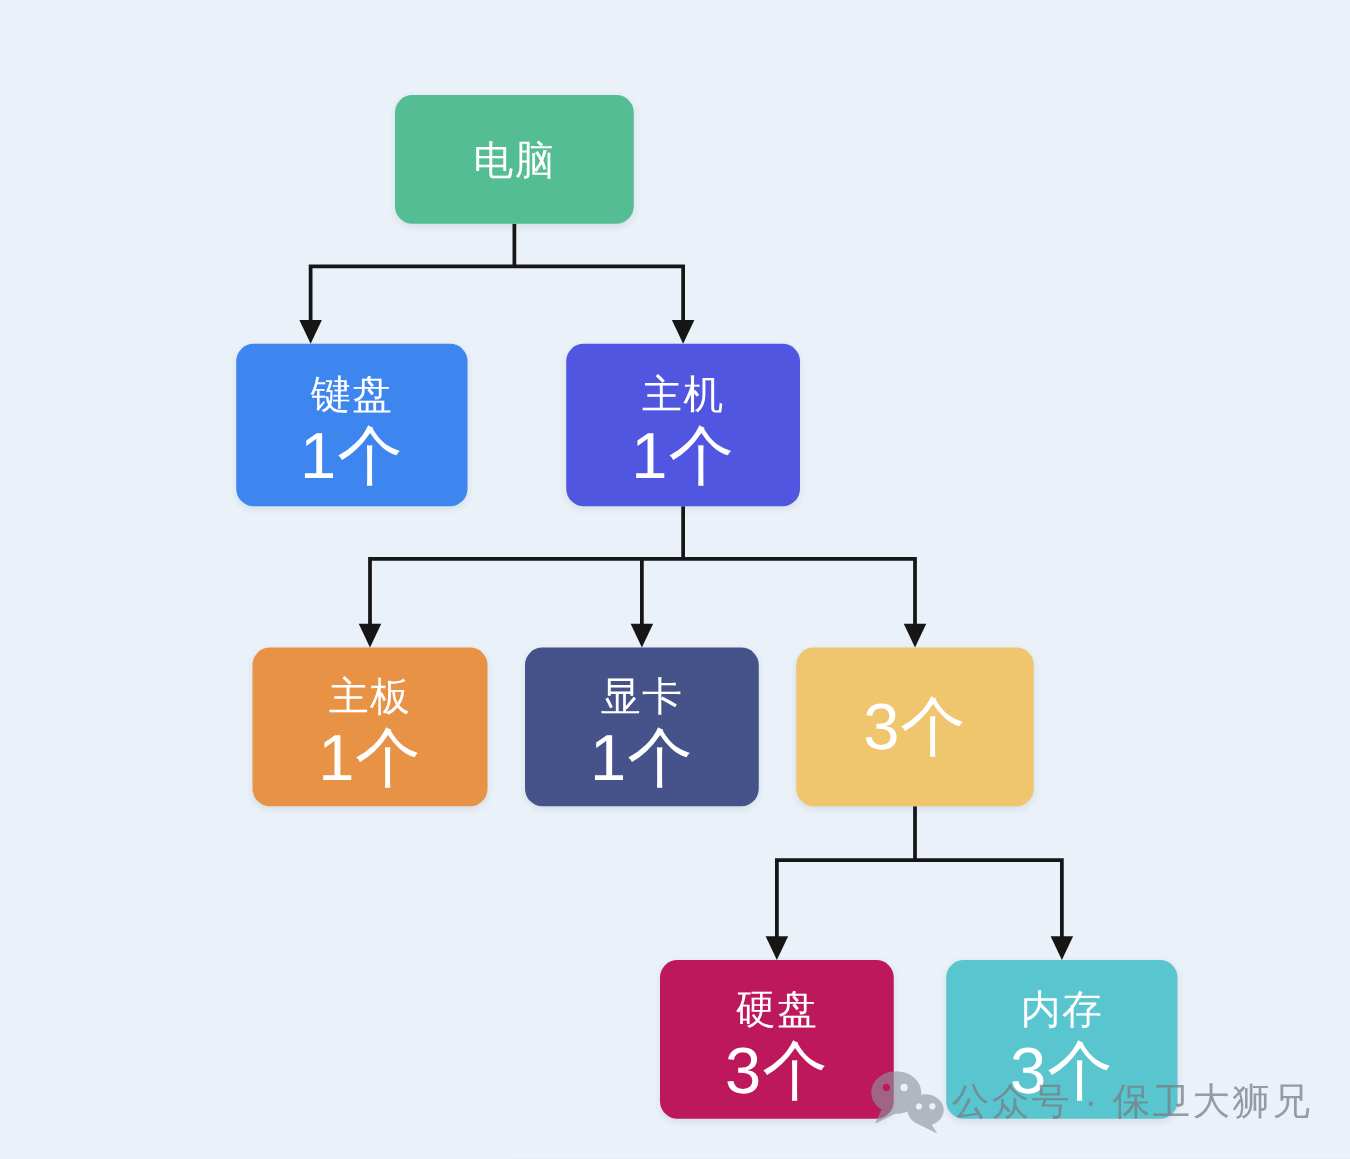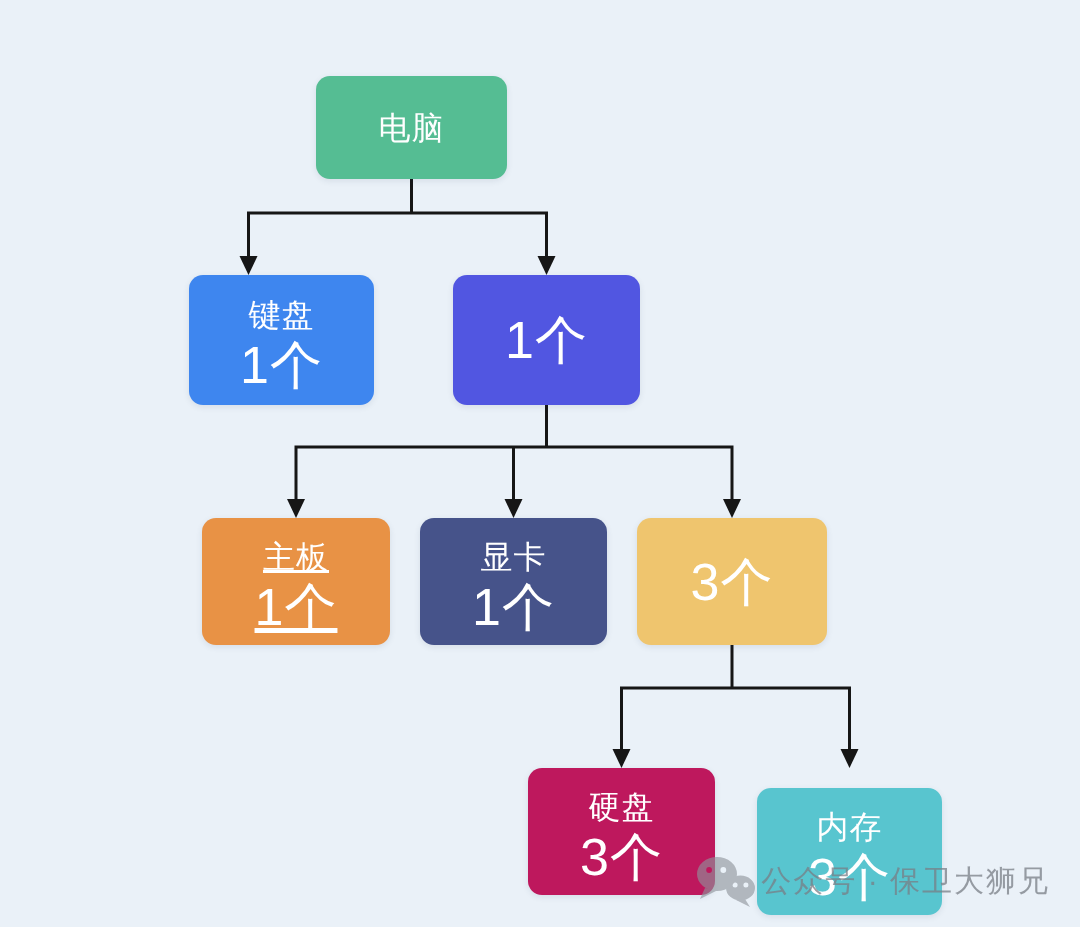--- a/index.html
+++ b/index.html
@@ -84,38 +84,39 @@
   <div id="nodes">
       <div class="node" style="left: 316px; top: 76px; width: 191px; height: 103px; background: rgb(85, 189, 147);">
       <div class="node-label">电脑</div>
 
     </div>
       <div class="node" style="left: 156px; top: 275px; width: 185px; height: 130px; background: rgb(62, 134, 239); margin-left: 33px;">
       <div class="node-label">键盘</div>
       <div class="node-count">1个</div>
     </div>
       <div class="node" style="left: 453px; top: 275px; width: 187px; height: 130px; background: rgb(81, 86, 225);">
+      <div class="node-label">主机</div>
       <div class="node-count">1个</div>
     </div>
-      <div class="node" style="left: 202px; top: 518px; width: 188px; height: 127px; background: rgb(232, 146, 69); text-decoration: underline;">
+      <div class="node" style="left: 202px; top: 518px; width: 188px; height: 127px; background: rgb(232, 146, 69);">
       <div class="node-label">主板</div>
       <div class="node-count">1个</div>
     </div>
       <div class="node" style="left: 420px; top: 518px; width: 187px; height: 127px; background: rgb(70, 83, 138);">
       <div class="node-label">显卡</div>
       <div class="node-count">1个</div>
     </div>
       <div class="node" style="left: 637px; top: 518px; width: 190px; height: 127px; background: rgb(239, 197, 110);">
       <div class="node-count">3个</div>
     </div>
       <div class="node" style="left: 528px; top: 768px; width: 187px; height: 127px; background: #be185d; align-items: center;">
       <div class="node-label">硬盘</div>
       <div class="node-count">3个</div>
     </div>
-      <div class="node" style="left: 757px; top: 788px; width: 185px; height: 127px; background: rgb(88, 197, 207);">
+      <div class="node" style="left: 757px; top: 768px; width: 185px; height: 127px; background: rgb(88, 197, 207);">
       <div class="node-label">内存</div>
       <div class="node-count">3个</div>
     </div>
     </div>
 
   <div class="watermark">
     <svg class="wechat-icon" width="64" height="52" viewBox="0 0 64 52" xmlns="http://www.w3.org/2000/svg">
       <g fill="#8f959c">
         <path fill-rule="evenodd" d="M 4,19 a 20,17 0 1 0 40,0 a 20,17 0 1 0 -40,0 Z
                  M 13.2,15 a 2.9,2.9 0 1 0 5.8,0 a 2.9,2.9 0 1 0 -5.8,0 Z

